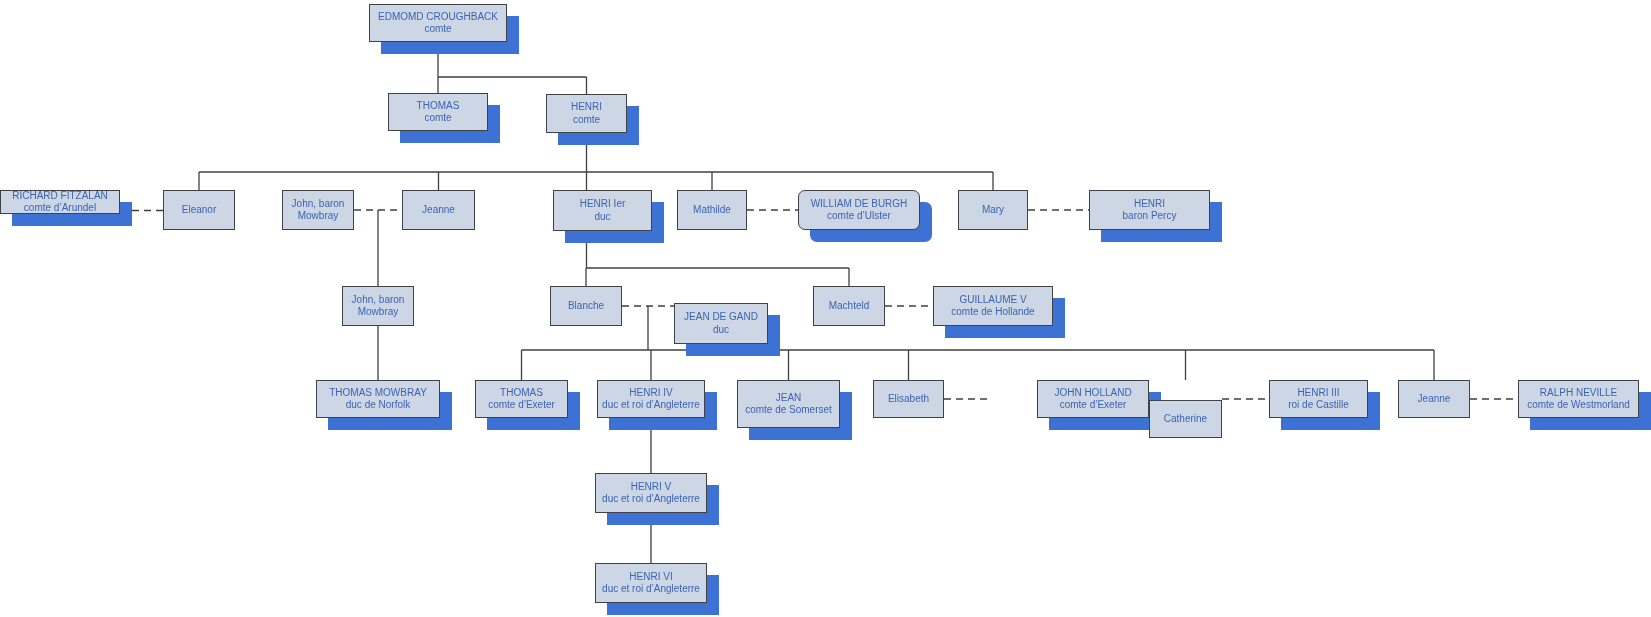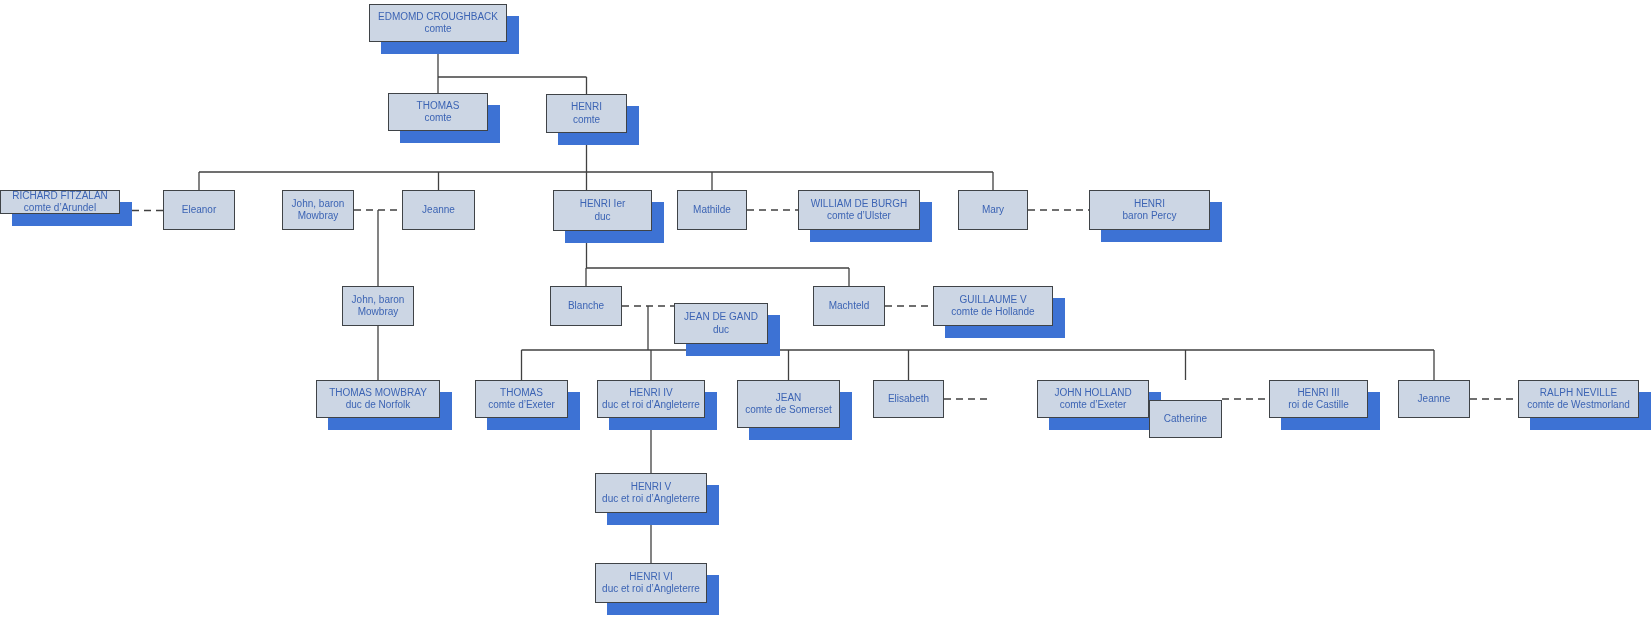--- a/index.html
+++ b/index.html
@@ -95,21 +95,21 @@
       <div class="person" style="left: 402px; top: 190px; width: 73px; height: 40px;">
         <span class="nm">Jeanne</span>
       </div>
       <div class="person shadowed" style="left: 537px; top: 190px; width: 99px; height: 41px; margin-left: 16px;">
         <span class="nm">HENRI Ier</span>
         <span class="ttl">duc</span>
       </div>
       <div class="person" style="left: 677px; top: 190px; width: 70px; height: 40px;">
         <span class="nm">Mathilde</span>
       </div>
-      <div class="person shadowed" style="left: 798px; top: 190px; width: 122px; height: 40px;">
+      <div class="person shadowed" style="left: 798px; top: 190px; width: 122px; height: 40px; border-radius: 7px;">
         <span class="nm">WILLIAM DE BURGH</span>
         <span class="ttl">comte d’Ulster</span>
       </div>
       <div class="person" style="left: 958px; top: 190px; width: 70px; height: 40px;">
         <span class="nm">Mary</span>
       </div>
       <div class="person shadowed" style="left: 1089px; top: 190px; width: 121px; height: 40px;">
         <span class="nm">HENRI</span>
         <span class="ttl">baron Percy</span>
       </div>

